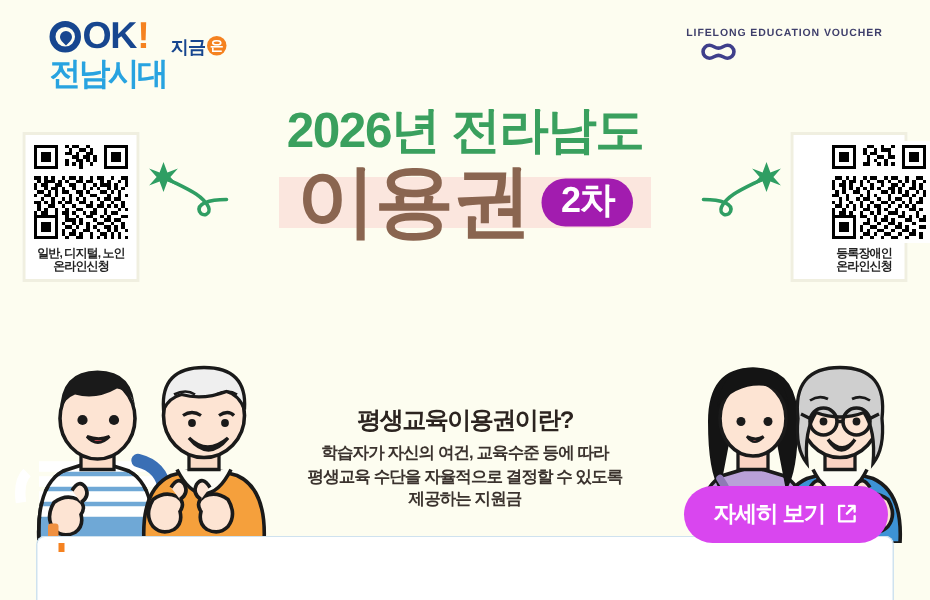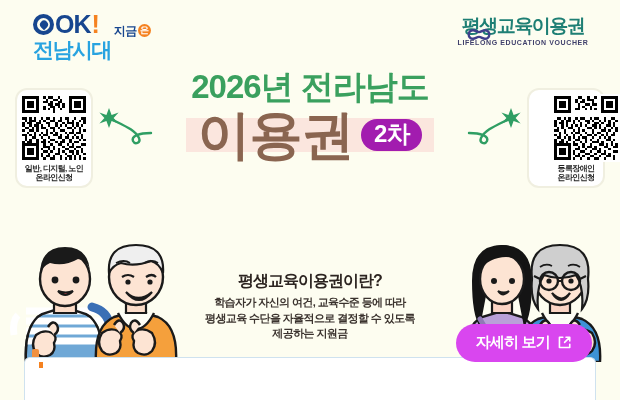--- a/index.html
+++ b/index.html
@@ -128,21 +128,21 @@
     letter-spacing: 0.6px;
     margin-top: 3px;
   }
 
   
   .qr-block {
     position: absolute;
     width: 78px;
     background: #ffffff;
     border: 2px solid #f0efe0;
-    border-radius: 12px;
+    border-radius: 0;
     padding: 4px 3px 3px;
     box-sizing: border-box;
     text-align: center;
   }
   .qr-left  { left: 15px;  top: 88px; }
   .qr-right { right: 15px; top: 88px; padding-left: 23px; }
   .qr-img {
     width: 68px;
     height: 68px;
     display: block;
@@ -340,21 +340,20 @@
       <div class="ok-jigeum">
         <span>지금</span>
           <span class="ok-eun">은</span>
       </div>
     </div>
     <div class="ok-row2">전남시대</div>
   </div>
 
   <div class="voucher-logo">
     <div class="voucher-ko">
-      <span>평생교육이용권</span>
       <svg class="voucher-infinity" viewBox="0 0 26 15">
         <path d="M7 3.2a4.3 4.3 0 1 0 0 8.6c2.4 0 3.6-1.9 6-1.9s3.6 1.9 6 1.9a4.3 4.3 0 1 0 0-8.6c-2.4 0-3.6 1.9-6 1.9S9.4 3.2 7 3.2z" fill="none" stroke="#3f3f8b" stroke-width="2.4"></path>
       </svg>
     </div>
     <div class="voucher-en">LIFELONG EDUCATION VOUCHER</div>
   </div>
 
   <div class="qr-block qr-left">
     <svg class="qr-img" viewBox="0 0 29 29" shape-rendering="crispEdges">
       <rect width="29" height="29" fill="#ffffff"></rect>

